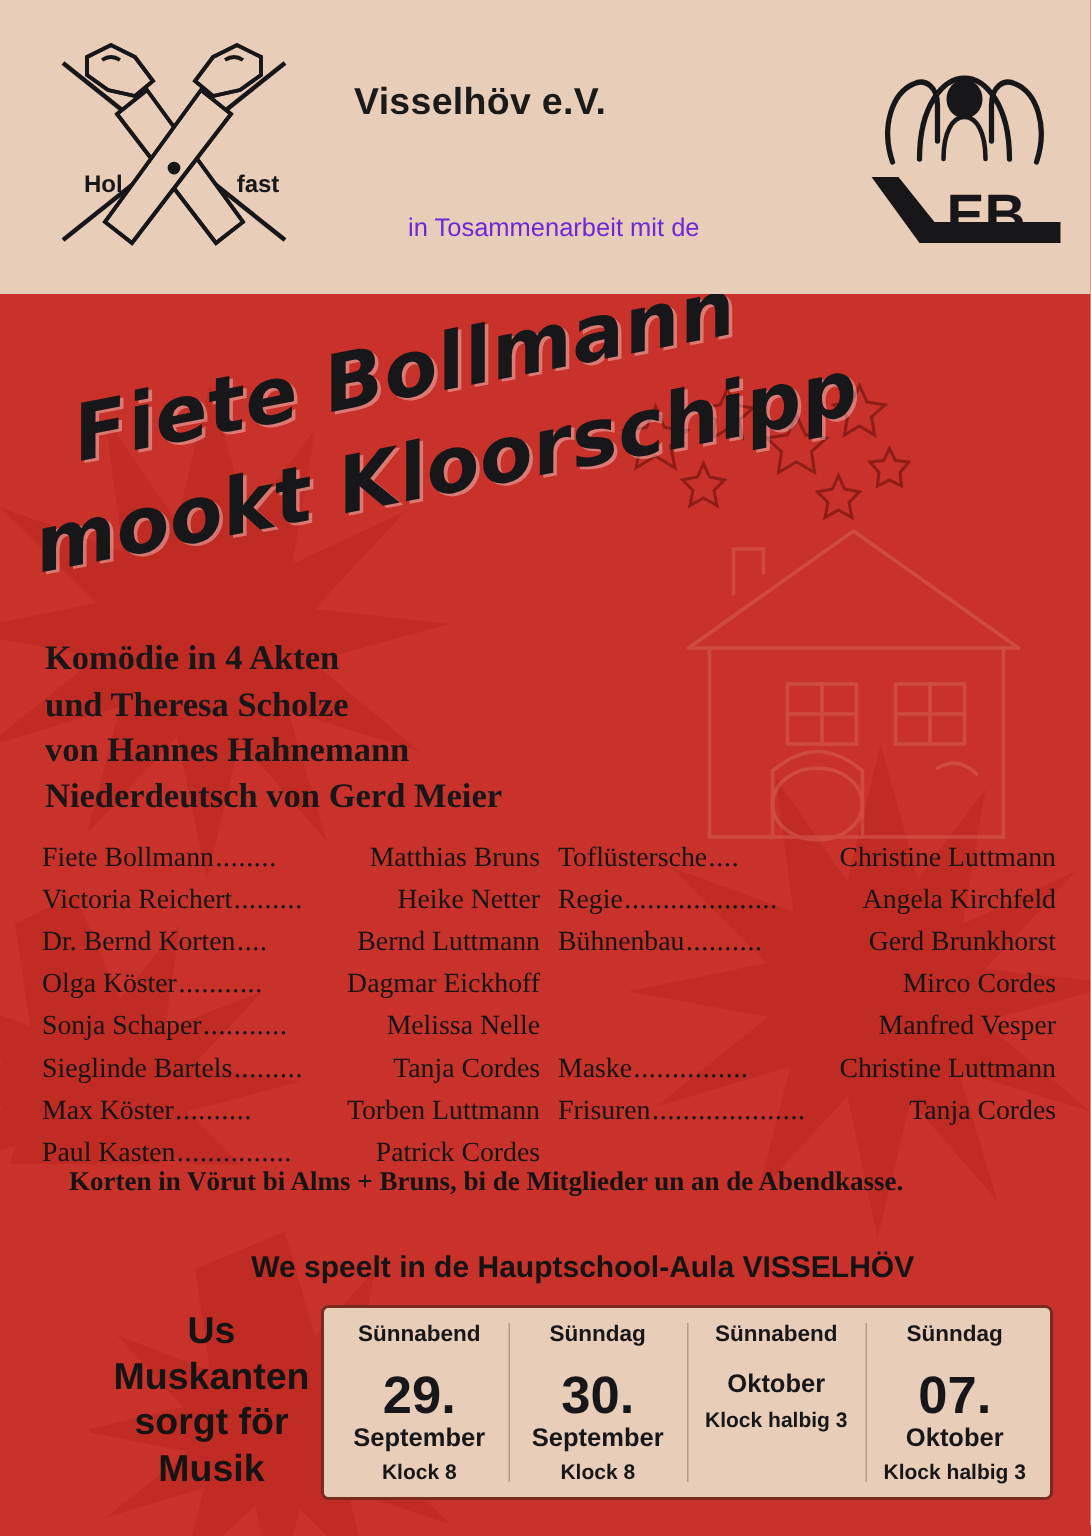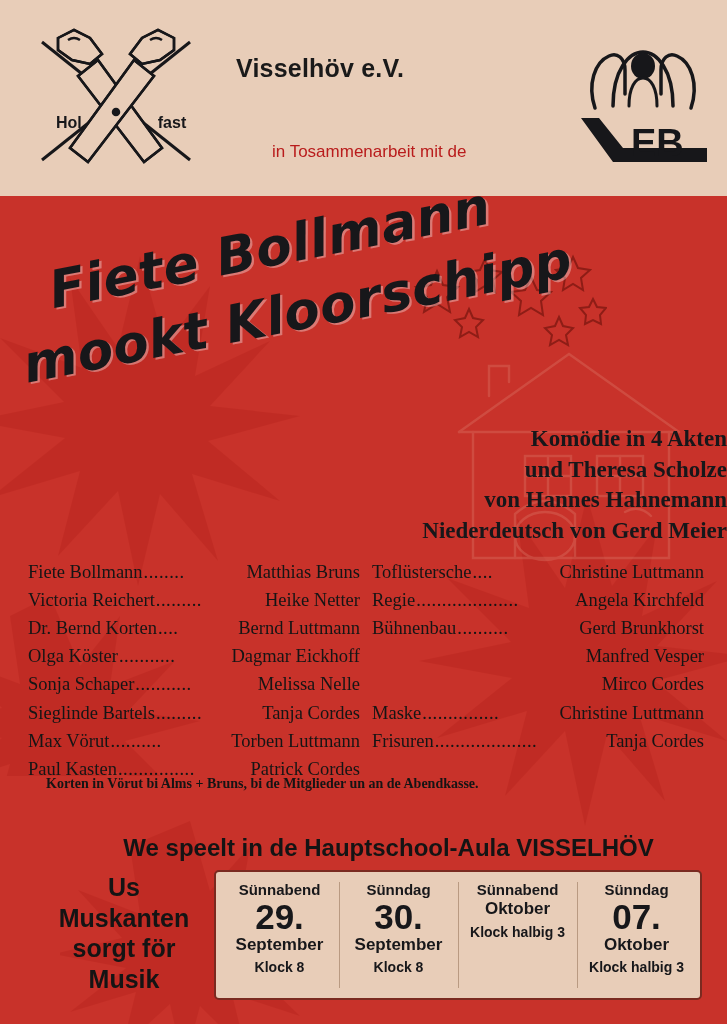--- a/index.html
+++ b/index.html
@@ -42,21 +42,21 @@
     font-weight: bold;
     font-size: 25px;
     line-height: 1.28;
     color: #1a1a1a;
     letter-spacing: 0.2px;
   }
   .club-sub {
     position: absolute;
     left: 272px; top: 142px;
     font-size: 17px;
-    color: #b91c1c;
+    color: #6d28d9;
   }
   .leb-logo {
     position: absolute;
     right: 14px; top: 22px;
     width: 140px; height: 148px;
   }
 
   
   .body-red {
     position: absolute;
@@ -97,21 +97,21 @@
   .title-line.l1 { margin-left: 46px; }
   .title-line.l2 { margin-left: 6px; margin-top: 8px; }
 
   .stars { position: absolute; right: 120px; top: 55px; width: 200px; height: 150px; }
 
   
   .subtitle {
     position: absolute;
     left: 0; top: 228px;
     width: 727px;
-    text-align: right;
+    text-align: left;
     font-family: "Liberation Serif", serif;
     font-weight: bold;
     font-size: 23px;
     line-height: 1.33;
     color: #17171a;
   }
   .subtitle div { padding-left: 30px; }
 
   
   .cast {
@@ -141,41 +141,41 @@
   }
   .cast-row .person { text-align: center; }
 
   
   .ticket-info {
     position: absolute;
     left: 46px; top: 578px;
     width: 660px;
     font-family: "Liberation Serif", serif;
     font-weight: bold;
-    font-size: 14px;
+    font-size: 18px;
     line-height: 1.45;
     color: #141414;
   }
   .venue {
     position: absolute;
     left: 0; top: 638px;
     width: 727px;
     text-align: center;
     font-family: "Liberation Sans", sans-serif;
     font-weight: bold;
-    font-size: 24px;
+    font-size: 20px;
     color: #141414;
     padding-left: 50px;
     box-sizing: border-box;
   }
 
   
   .music {
     position: absolute;
-    left: 41px; top: 676px;
+    left: 58px; top: 676px;
     width: 166px;
     text-align: center;
     font-family: "Liberation Sans", sans-serif;
     font-weight: bold;
     font-size: 25px;
     line-height: 1.22;
     color: #141414;
   }
 
   
@@ -201,21 +201,21 @@
     content: "";
     position: absolute;
     left: 0; top: 6px; bottom: 6px;
     width: 1px;
     background: #b99a82;
   }
   .d-day {
     font-family: "Liberation Sans", sans-serif;
     font-weight: bold;
     font-size: 15px;
-    margin-bottom: 1px;
+    margin-bottom: 15px;
   }
   .d-num {
     font-family: "Liberation Sans", sans-serif;
     font-weight: bold;
     font-size: 35px;
     line-height: 1.02;
   }
   .d-month {
     font-family: "Liberation Sans", sans-serif;
     font-weight: bold;
@@ -371,21 +371,21 @@
           <span class="role">Sonja Schaper</span>
           <span class="dots">...........</span>
           <span class="person">Melissa Nelle</span>
         </div>
         <div class="cast-row">
           <span class="role">Sieglinde Bartels</span>
           <span class="dots">.........</span>
           <span class="person">Tanja Cordes</span>
         </div>
         <div class="cast-row">
-          <span class="role">Max Vörut</span>
+          <span class="role">Max Köster</span>
           <span class="dots">..........</span>
           <span class="person">Torben Luttmann</span>
         </div>
         <div class="cast-row">
           <span class="role">Paul Kasten</span>
           <span class="dots">...............</span>
           <span class="person">Patrick Cordes</span>
         </div>
       </div>
 
@@ -406,26 +406,26 @@
           <span class="person"></span>
         </div>
         <div class="cast-row">
           <span class="role">Bühnenbau</span>
           <span class="dots">..........</span>
           <span class="person">Gerd Brunkhorst</span>
         </div>
         <div class="cast-row">
           <span class="role"></span>
           <span class="dots"></span>
-          <span class="person">Manfred Vesper</span>
+          <span class="person">Mirco Cordes</span>
         </div>
         <div class="cast-row">
           <span class="role"></span>
           <span class="dots"></span>
-          <span class="person">Mirco Cordes</span>
+          <span class="person">Manfred Vesper</span>
         </div>
         <div class="cast-row">
           <span class="role">Maske</span>
           <span class="dots">...............</span>
           <span class="person">Christine Luttmann</span>
         </div>
         <div class="cast-row">
           <span class="role">Frisuren</span>
           <span class="dots">....................</span>
           <span class="person">Tanja Cordes</span>

